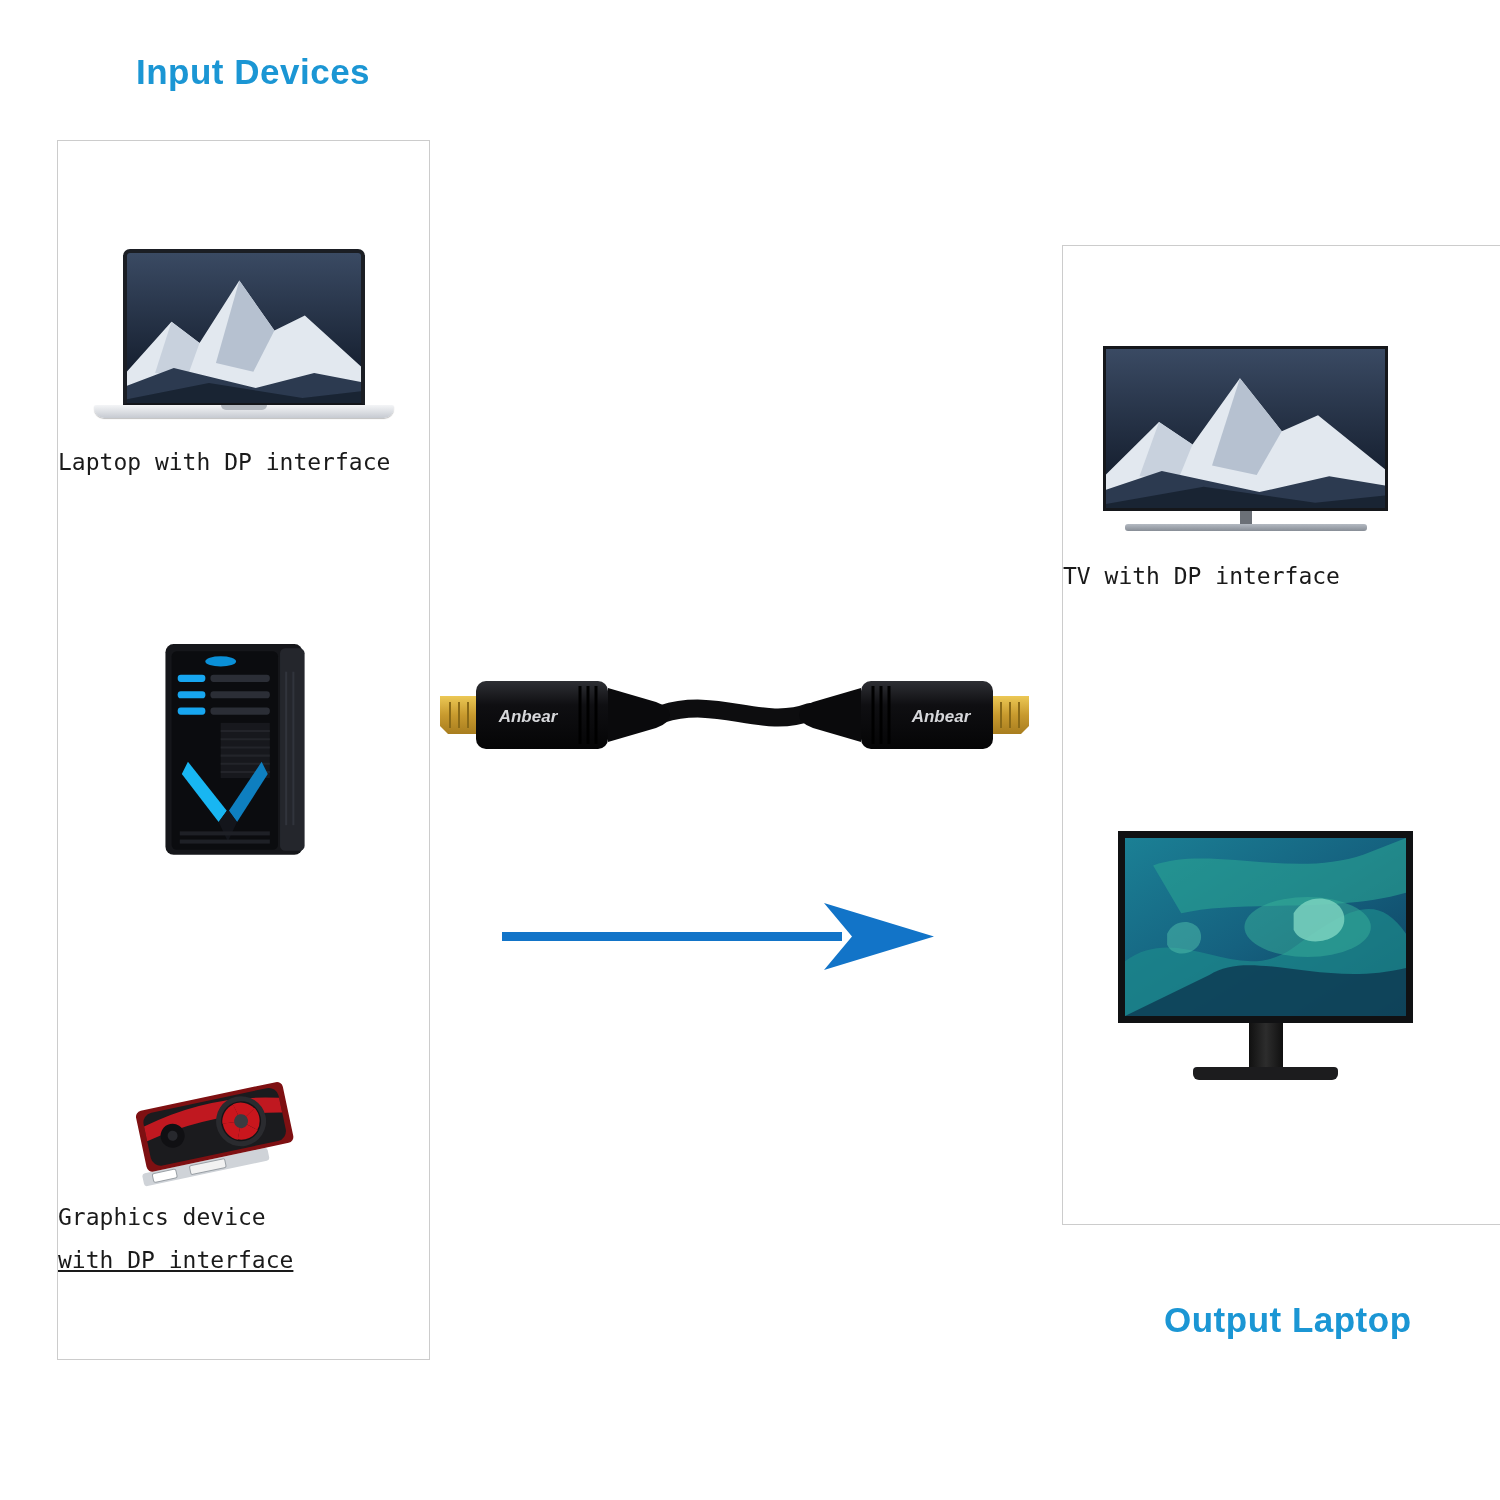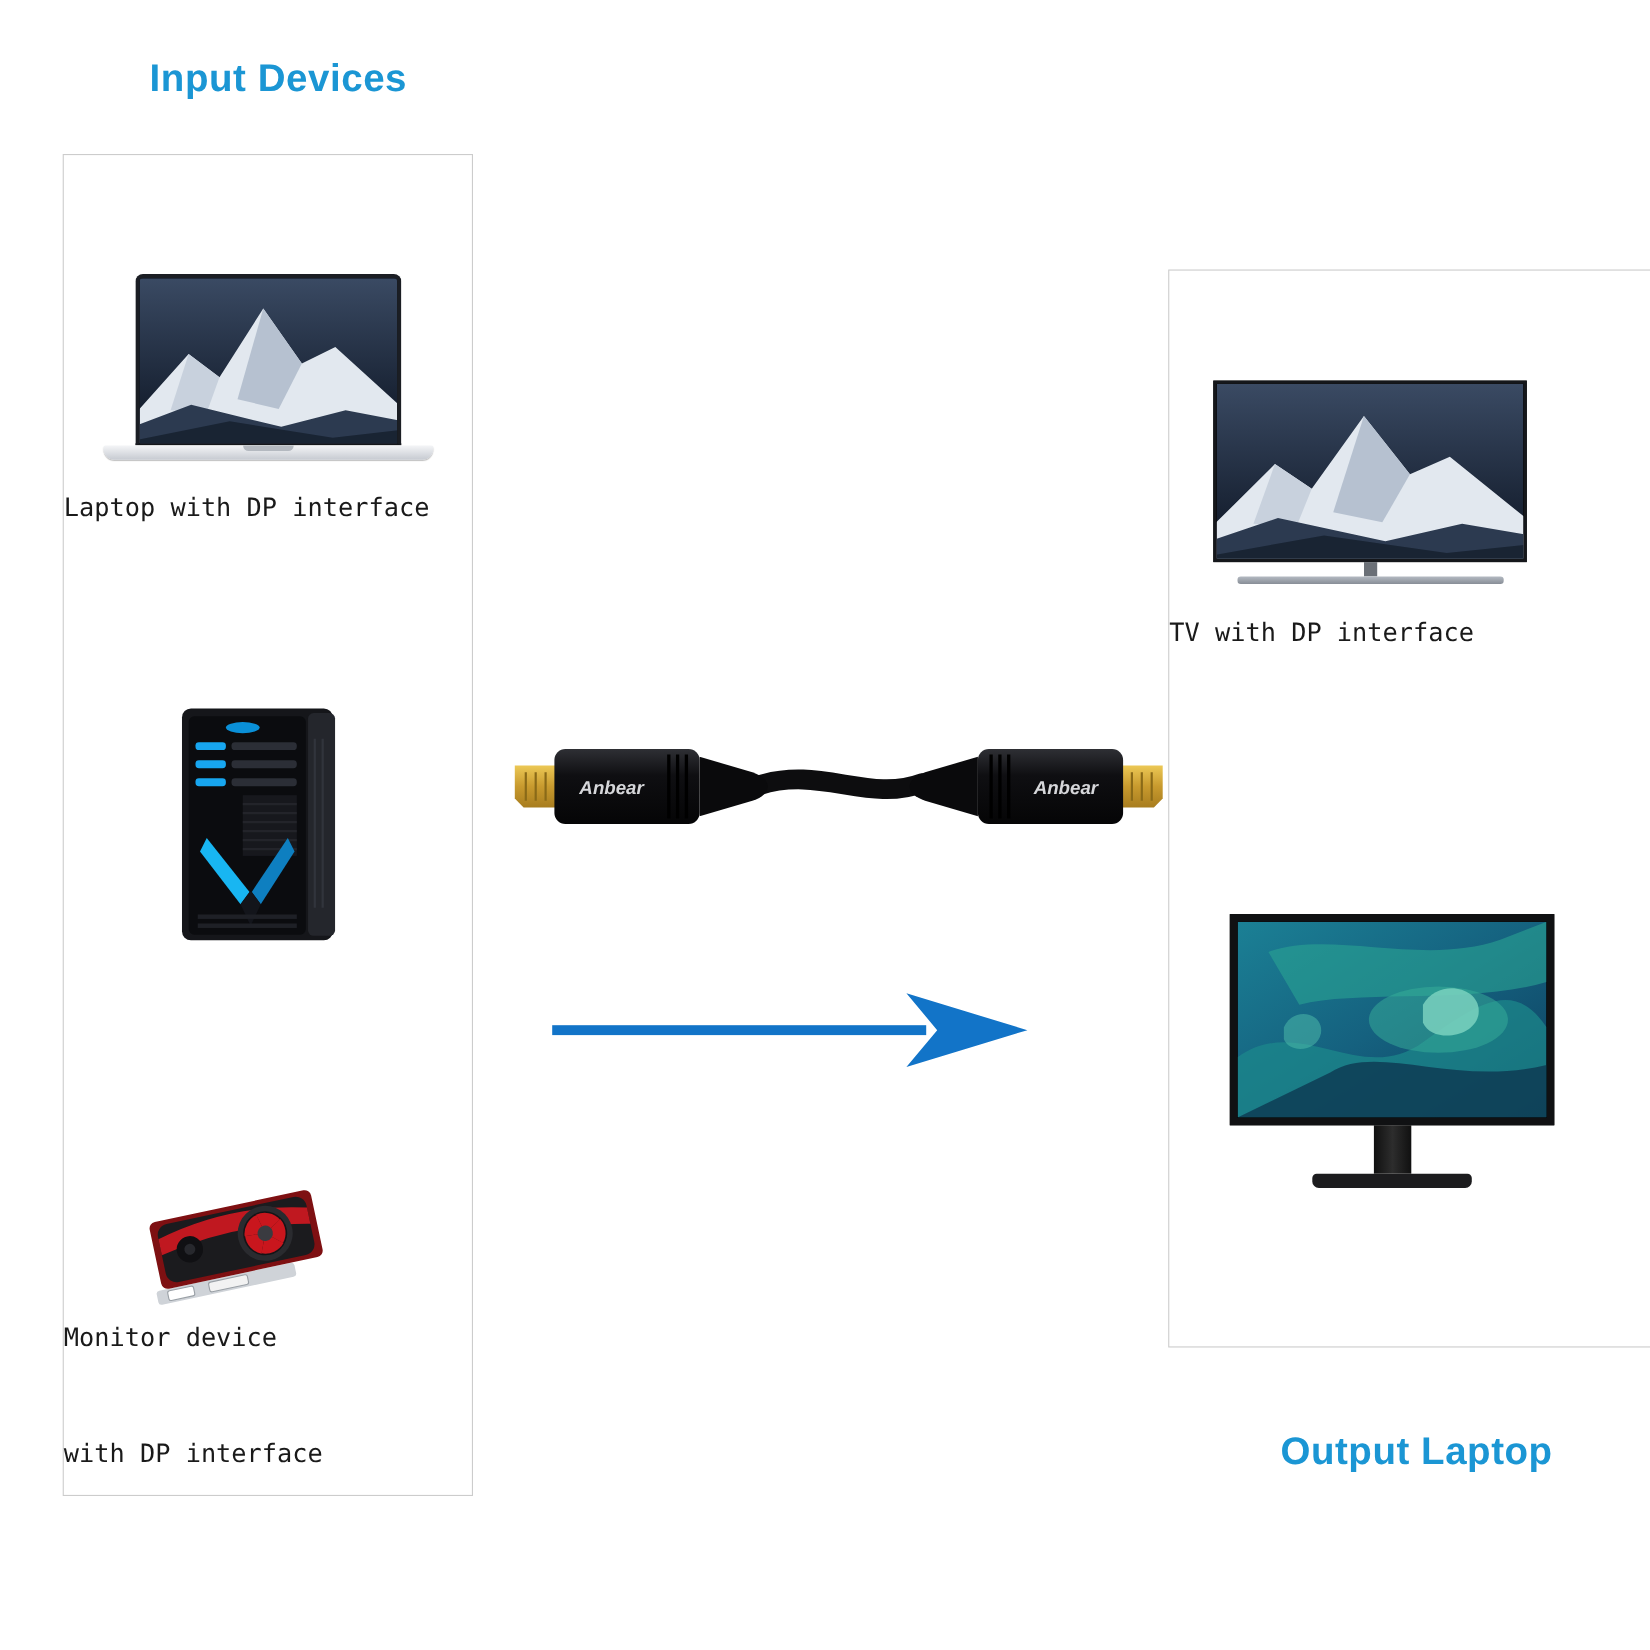--- a/index.html
+++ b/index.html
@@ -103,21 +103,21 @@
     width:34px; height:44px; margin:0 auto;
     background:linear-gradient(90deg,#101010,#2d2d2d,#101010);
   }
   .monitor-base {
     width:145px; height:13px; margin:0 auto;
     background:#1c1c1e;
     border-radius:4px 4px 6px 6px;
   }
 
   
-  #cable { position:absolute; left:460px; top:660px; width:605px; height:108px; }
+  #cable { position:absolute; left:432px; top:660px; width:605px; height:108px; }
   #cable svg { display:block; width:100%; height:100%; }
   #arrow { position:absolute; left:500px; top:897px; width:436px; height:80px; }
   #arrow svg { display:block; width:100%; height:100%; }
   .arrow-fill { fill:var(--arrow_blue, #1274c8); }
   .cable-brand {
     font-family:"Liberation Sans", sans-serif;
     font-style:italic;
     font-weight:bold;
     font-size:17px;
     fill:#d6d7da;
@@ -207,22 +207,22 @@
             <path d="M116,61 L132,51 A19,19 0 0 1 130,73 Z" transform="rotate(144 116 61)"></path>
             <path d="M116,61 L132,51 A19,19 0 0 1 130,73 Z" transform="rotate(216 116 61)"></path>
             <path d="M116,61 L132,51 A19,19 0 0 1 130,73 Z" transform="rotate(288 116 61)"></path>
           </g>
           <circle cx="116" cy="61" r="7" fill="#3a3b40"></circle>
           <circle cx="46" cy="61" r="12" fill="#101013"></circle>
           <circle cx="46" cy="61" r="5" fill="#27282d"></circle>
         </g>
       </svg>
     </div>
-    <div class="device-label" style="top:1063px;">Monitor device</div>
-    <div class="device-label" style="top:1168px;">with DP interface</div>
+    <div class="device-label" style="top:1063px;">Graphics device</div>
+    <div class="device-label" style="top:1106px;text-decoration:underline;">with DP interface</div>
   </div>
 
   <div id="cable">
     <svg viewBox="0 0 605 108">
       <defs>
         <linearGradient id="goldL" x1="0" y1="0" x2="0" y2="1">
           <stop offset="0" stop-color="#ecc855"></stop>
           <stop offset="0.5" stop-color="#c89a2e"></stop>
           <stop offset="1" stop-color="#a87d1f"></stop>
         </linearGradient>

